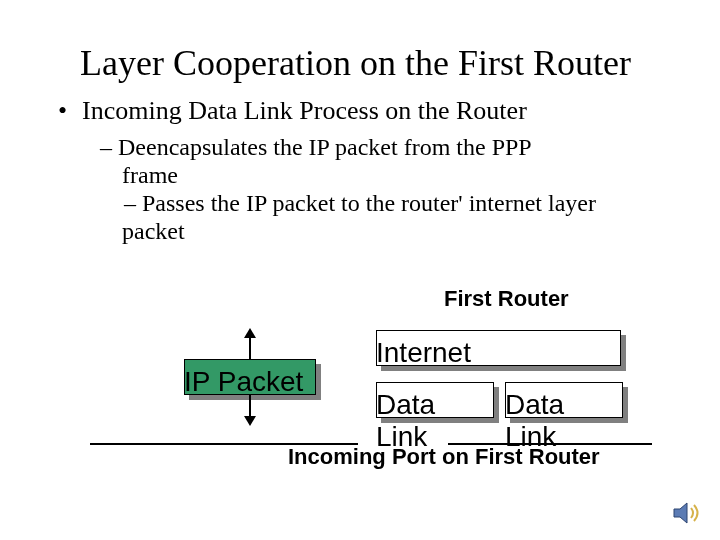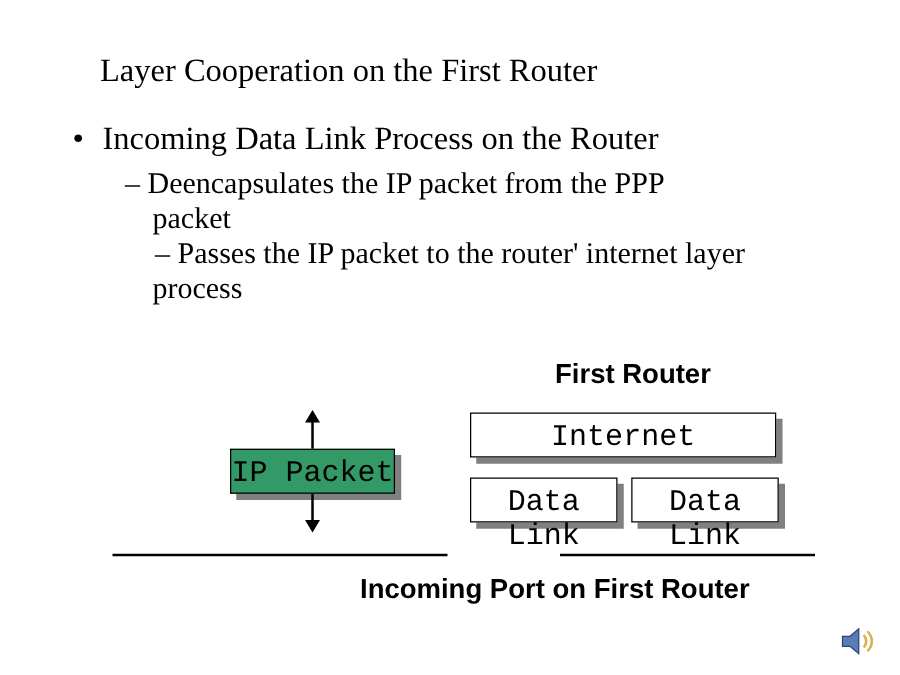--- a/index.html
+++ b/index.html
@@ -9,21 +9,21 @@
     height: 540px;
     background: #ffffff;
     font-family: "Times New Roman", Times, serif;
     color: #000000;
     position: relative;
   }
   .title {
     position: absolute;
     top: 42px;
     left: 80px;
-    font-size: 26px;
+    font-size: 36px;
   }
   .bullet-row {
     position: absolute;
     font-size: 26px;
   }
   .bullet-dot {
     display: inline-block;
     width: 24px;
   }
   .sub-row {
@@ -43,23 +43,23 @@
     position: absolute;
     background: #808080;
   }
   .box-outline {
     position: absolute;
     background: #ffffff;
     border: 1.5px solid #000000;
   }
   .box-text {
     position: absolute;
-    font-family: Liberation Mono, monospace;
-    font-size: 24px;
-    text-align: center;
+    font-family: Liberation Sans, sans-serif;
+    font-size: 28px;
+    text-align: left;
   }
   .ip-box {
     position: absolute;
     background: #339966;
     border: 1.5px solid #000000;
   }
   .arrow-line {
     position: absolute;
     background: #000000;
     width: 2px;
@@ -98,29 +98,29 @@
 
 <div class="bullet-row" style="top:96px; left:58px;font-family:Liberation Serif, serif;">
   <span class="bullet-dot">•</span><span>Incoming Data Link Process on the Router</span>
 </div>
 
 <div class="sub-row" style="top:134px; left:100px;">
   <span class="sub-dash">–</span>
   <span>Deencapsulates the IP packet from the PPP</span>
 </div>
 <div class="sub-row" style="top:162px; left:122px;">
-  <span>packet</span>
+  <span>frame</span>
 </div>
 
 <div class="sub-row" style="top:190px; left:100px;margin-left:24px;">
   <span class="sub-dash">–</span>
   <span>Passes the IP packet to the router' internet layer</span>
 </div>
 <div class="sub-row" style="top:218px; left:122px;">
-  <span>process</span>
+  <span>packet</span>
 </div>
 
 <div class="label" style="top:286px; left:444px;">First Router</div>
 
 <div class="box-shadow" style="top:335px; left:381px; width:245px; height:36px;"></div>
 <div class="box-outline" style="top:330px; left:376px; width:245px; height:36px;"></div>
 <div class="box-text" style="top:337px; left:376px; width:245px;">Internet</div>
 
 <div class="box-shadow" style="top:387px; left:381px; width:118px; height:36px;"></div>
 <div class="box-outline" style="top:382px; left:376px; width:118px; height:36px;"></div>
@@ -136,21 +136,21 @@
 
 <div class="arrow-head-up" style="top:328px; left:244px;"></div>
 <div class="arrow-line" style="top:336px; left:249px; height:23px;"></div>
 
 <div class="arrow-line" style="top:395px; left:249px; height:23px;"></div>
 <div class="arrow-head-down" style="top:416px; left:244px;"></div>
 
 <div class="hline" style="top:443px; left:90px; width:268px;"></div>
 <div class="hline" style="top:443px; left:448px; width:204px;"></div>
 
-<div class="label" style="top:458px; left:288px;">Incoming Port on First Router</div>
+<div class="label" style="top:444px; left:288px;">Incoming Port on First Router</div>
 
 <div class="speaker">
   <svg viewBox="0 0 30 26" width="30" height="26">
     <polygon points="2,9 8,9 15,3 15,23 8,17 2,17" fill="#5B7BB4" stroke="#2d4470" stroke-width="1"></polygon>
     <path d="M 19 8 Q 23 13 19 18" fill="none" stroke="#D6B24A" stroke-width="2"></path>
     <path d="M 22 5 Q 29 13 22 21" fill="none" stroke="#D6B24A" stroke-width="2"></path>
   </svg>
 </div>
 
 </body></html>

